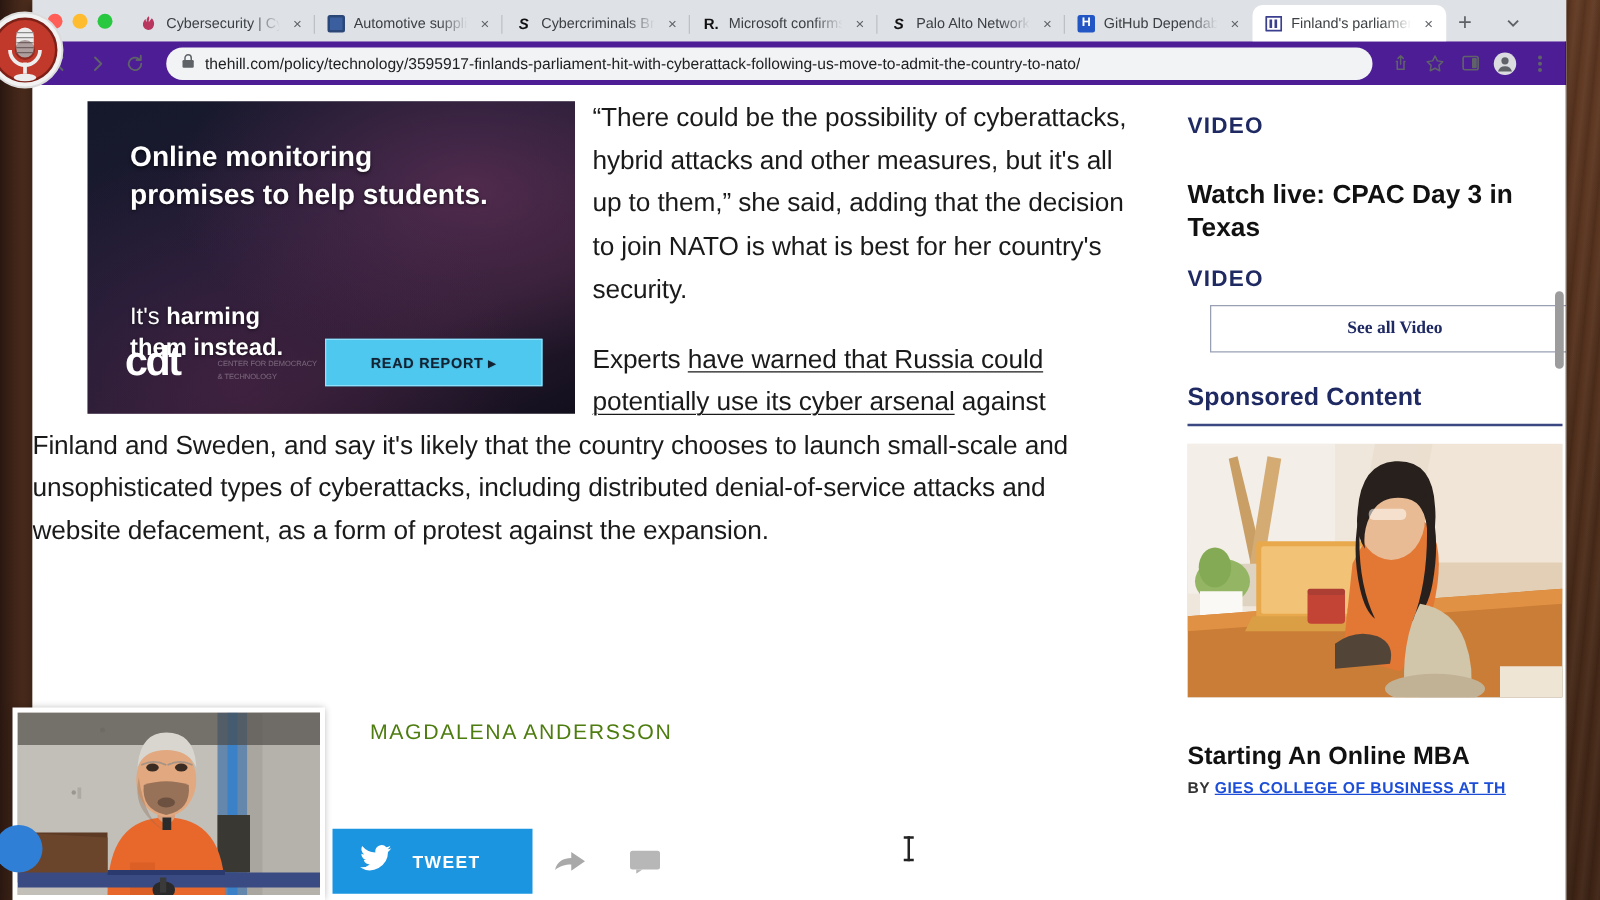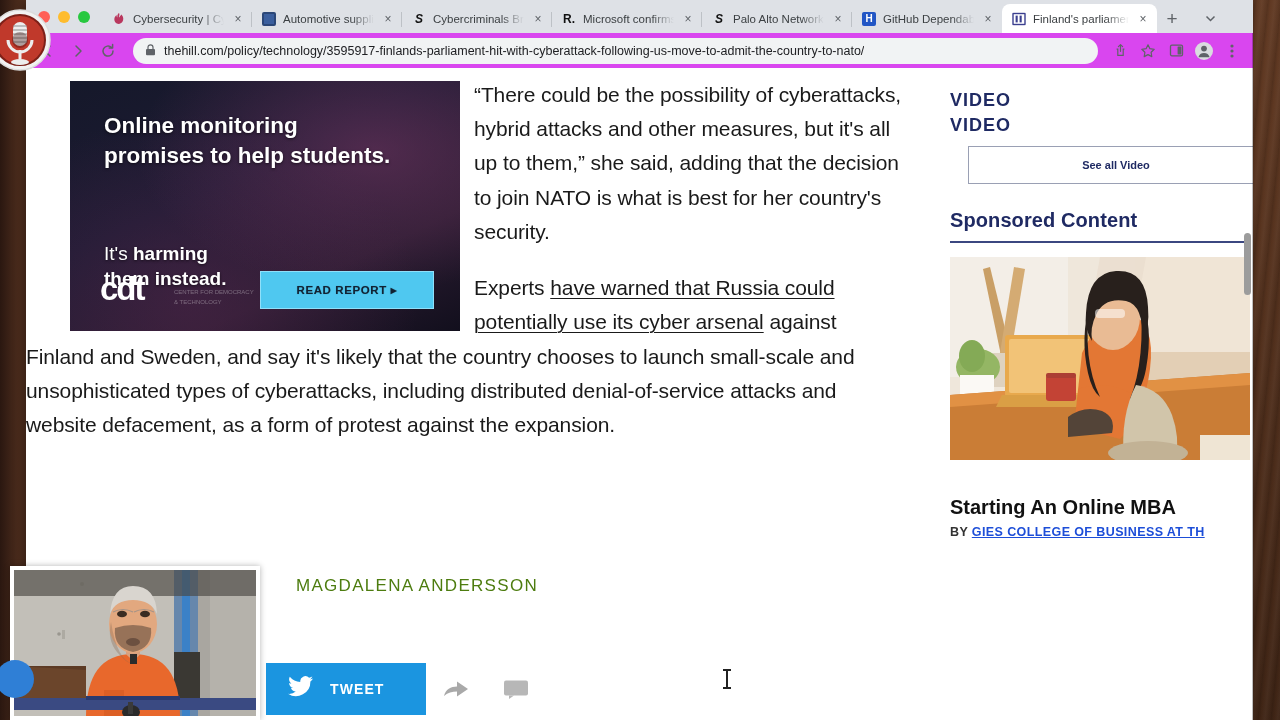--- a/index.html
+++ b/index.html
@@ -78,21 +78,21 @@
     flex:0 0 30px; height:29px; display:flex; align-items:center;
     justify-content:center; font-size:19px; color:#5f6368; font-weight:300;
   }
   #tablist-chevron {
     flex:0 0 46px; height:29px; display:flex; align-items:center;
     justify-content:center; color:#5f6368;
   }
 
   
   #toolbar {
-    height:35px; background:#d946ef; display:flex; align-items:center;
+    height:35px; background:#4c1d95; display:flex; align-items:center;
     padding:3px 8px; gap:2px;
   }
   .navbtn {
     width:28px; height:28px; display:flex; align-items:center;
     justify-content:center; color:#5f6368; border-radius:50%;
     font-size:15px;
   }
   #omnibox {
     flex:1 1 auto; height:26px; margin:0 7px 0 9px;
     background:#f1f3f4; border-radius:13px;
@@ -196,21 +196,21 @@
     color:#1f2a63; margin-bottom:4px;
   }
   #rail-headline {
     font-size:21px; line-height:1.28; font-weight:bold; color:#111;
     margin:32px 0 16px 0; white-space:nowrap;
   }
   #rail-headline .l2 { display:block; }
   #see-all {
     margin:10px 0 0 18px; height:38px; width:296px;
     border:1px solid #9aa0b4; display:flex; align-items:center;
-    justify-content:center; color:#1f2a63; font-size:11px; font-weight:bold;
+    justify-content:center; color:#1f2a63; font-size:14px; font-weight:bold;font-family:Liberation Serif, serif;
   }
   #sponsored {
     margin:25px 0 0 0; font-size:20px; font-weight:bold; color:#1f2a63;
     letter-spacing:.1px;
   }
   #sponsored-rule {
     margin:9px 0 0 0; width:300px; height:2px; background:#3b4780;
   }
   #promo-img {
     margin:14px 0 0 0; width:300px; height:203px; overflow:hidden;
@@ -476,20 +476,24 @@
                 <rect x="1" y="1.5" width="24" height="15" rx="2" fill="#b7b7b7"></rect>
                 <path d="M6 16.5 L6 20 L11 16.5 Z" fill="#b7b7b7"></path>
               </svg>
           </div>
         </div>
       </div>
 
       <div id="rail">
         <div class="kicker">VIDEO</div>
 
+        <div id="rail-headline">
+          <span>Watch live: CPAC Day 3 in</span>
+          <span class="l2">Texas</span>
+        </div>
 
         <div class="kicker">VIDEO</div>
 
         <div id="see-all">See all Video</div>
 
         <div id="sponsored">Sponsored Content</div>
         <div id="sponsored-rule"></div>
 
         <div id="promo-img">
           <svg viewBox="0 0 300 203" width="300" height="203" preserveAspectRatio="none">

